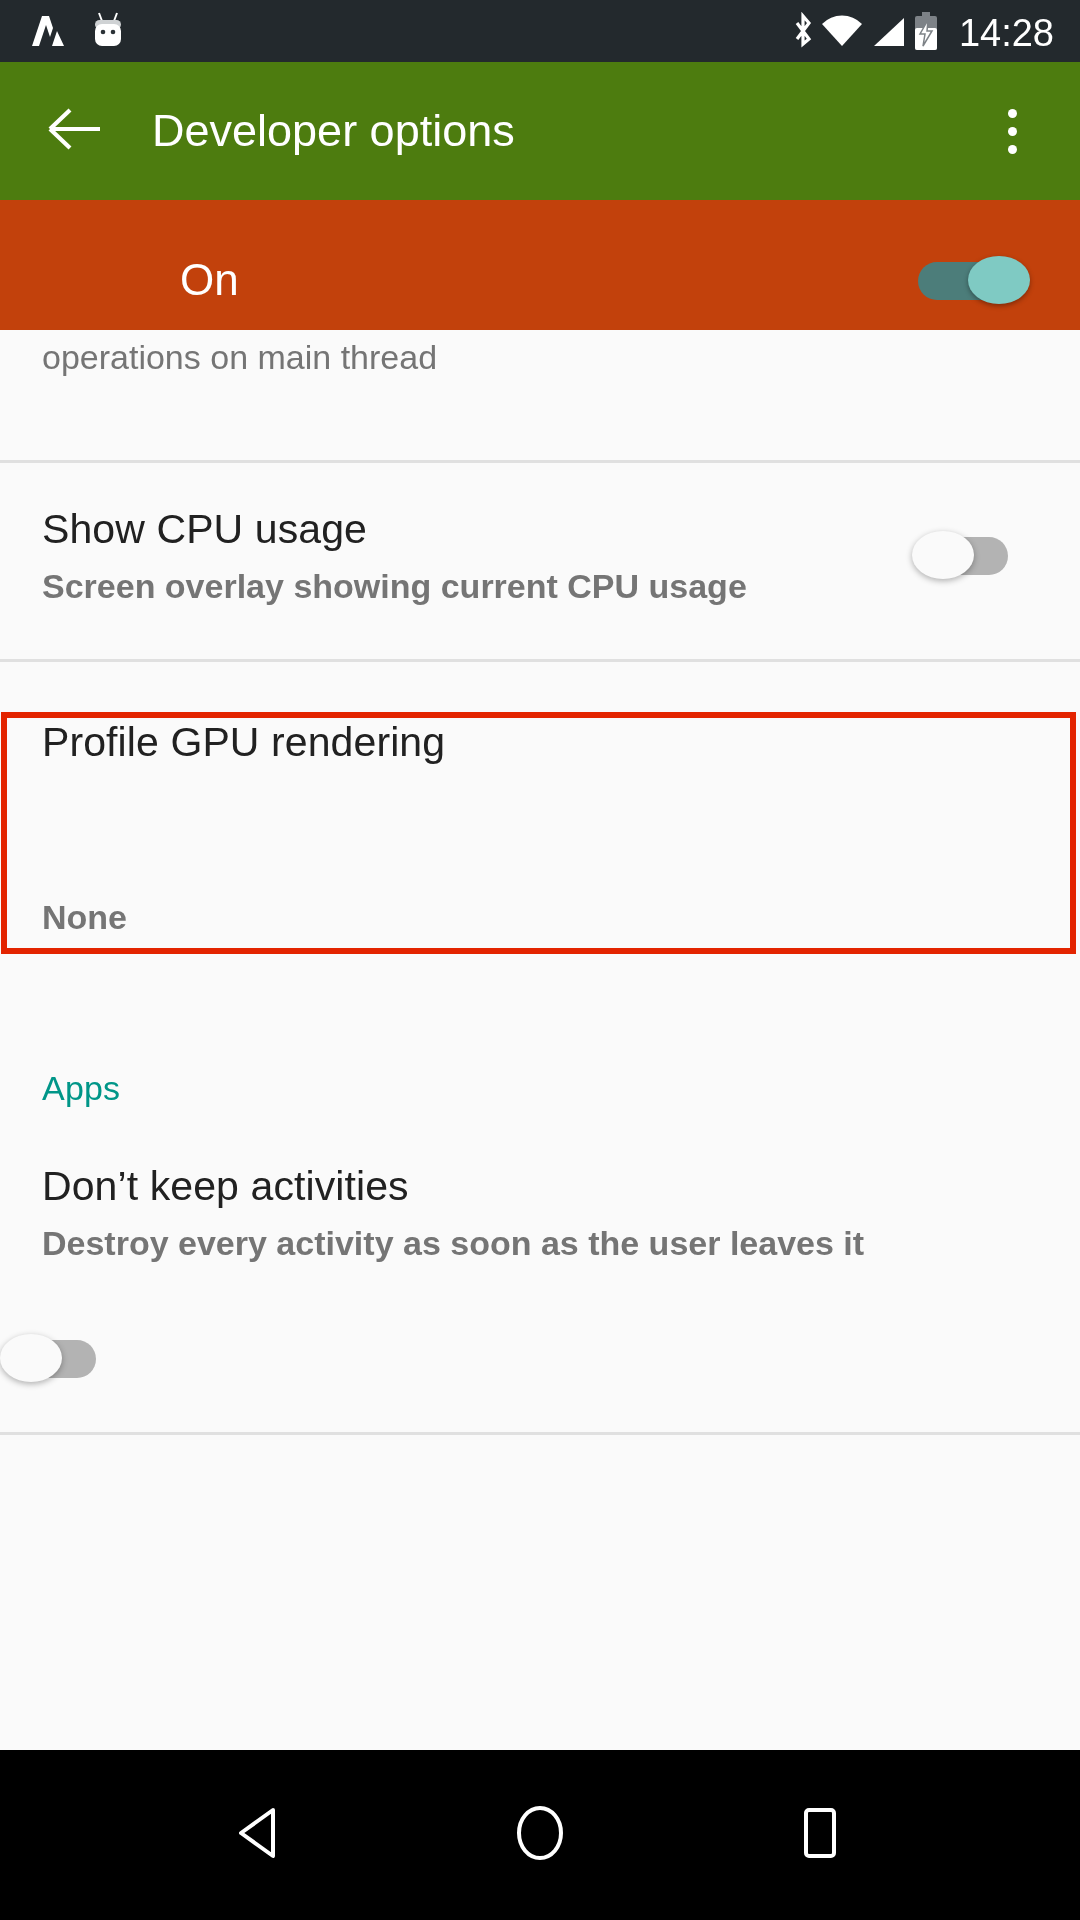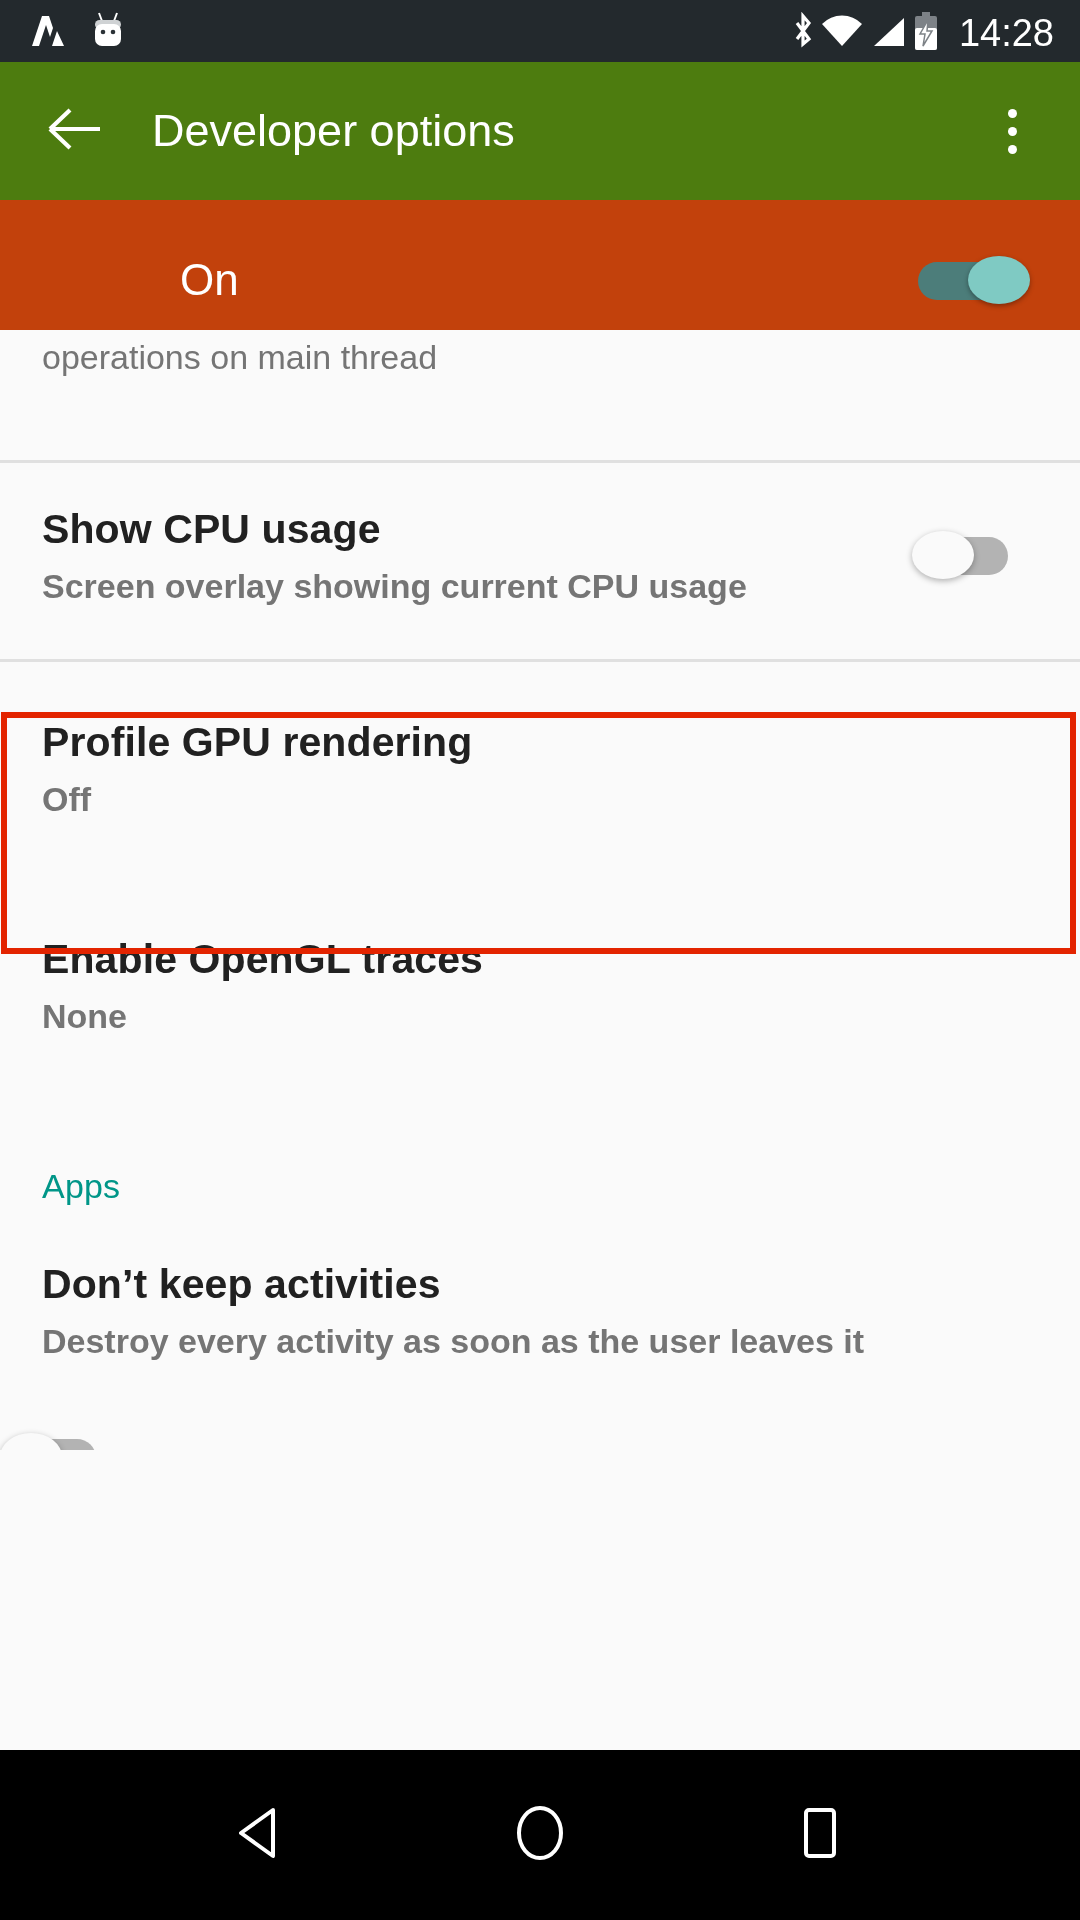--- a/index.html
+++ b/index.html
@@ -73,21 +73,21 @@
 
   
   .list {
     position:absolute; top:330px; left:0; width:1080px;
     height:1120px; background:#fafafa; overflow:hidden;
   }
   .divider { width:1080px; height:3px; background:#e0e0e0; }
   .row { position:relative; width:1080px; display:flex; align-items:flex-start; }
   .row-text { flex:1; padding-left:42px; padding-right:20px; }
   .row-title {
-    font-size:41px; color:#212121; font-weight:700; line-height:1.0;
+    font-size:41px; color:#212121; font-weight:400; line-height:1.0;
     letter-spacing:0.1px;
   }
   .row-sub {
     font-size:34px; color:#757575; font-weight:700;
     line-height:1.22; margin-top:16px;
   }
   .partial-sub {
     font-size:34px; color:#757575; padding-left:42px; padding-top:8px;
   }
 
@@ -221,27 +221,25 @@
           <div class="thumb"></div>
         </div>
       </div>
     </div>
 
     <div class="divider"></div>
 
     <div class="row" style="padding-top:60px; padding-bottom:56px;">
       <div class="row-text">
         <div class="row-title">Profile GPU rendering</div>
-        <div class="row-sub">Off</div>
       </div>
     </div>
 
     <div class="row" style="padding-top:62px; padding-bottom:56px;">
       <div class="row-text">
-        <div class="row-title">Enable OpenGL traces</div>
         <div class="row-sub">None</div>
       </div>
     </div>
 
     <div style="padding-top:74px; padding-bottom:10px;">
       <div class="section-header">Apps</div>
     </div>
 
     <div class="row" style="padding-top:48px; padding-bottom:50px;flex-direction:column;">
       <div class="row-text" style="padding-right:130px;">

